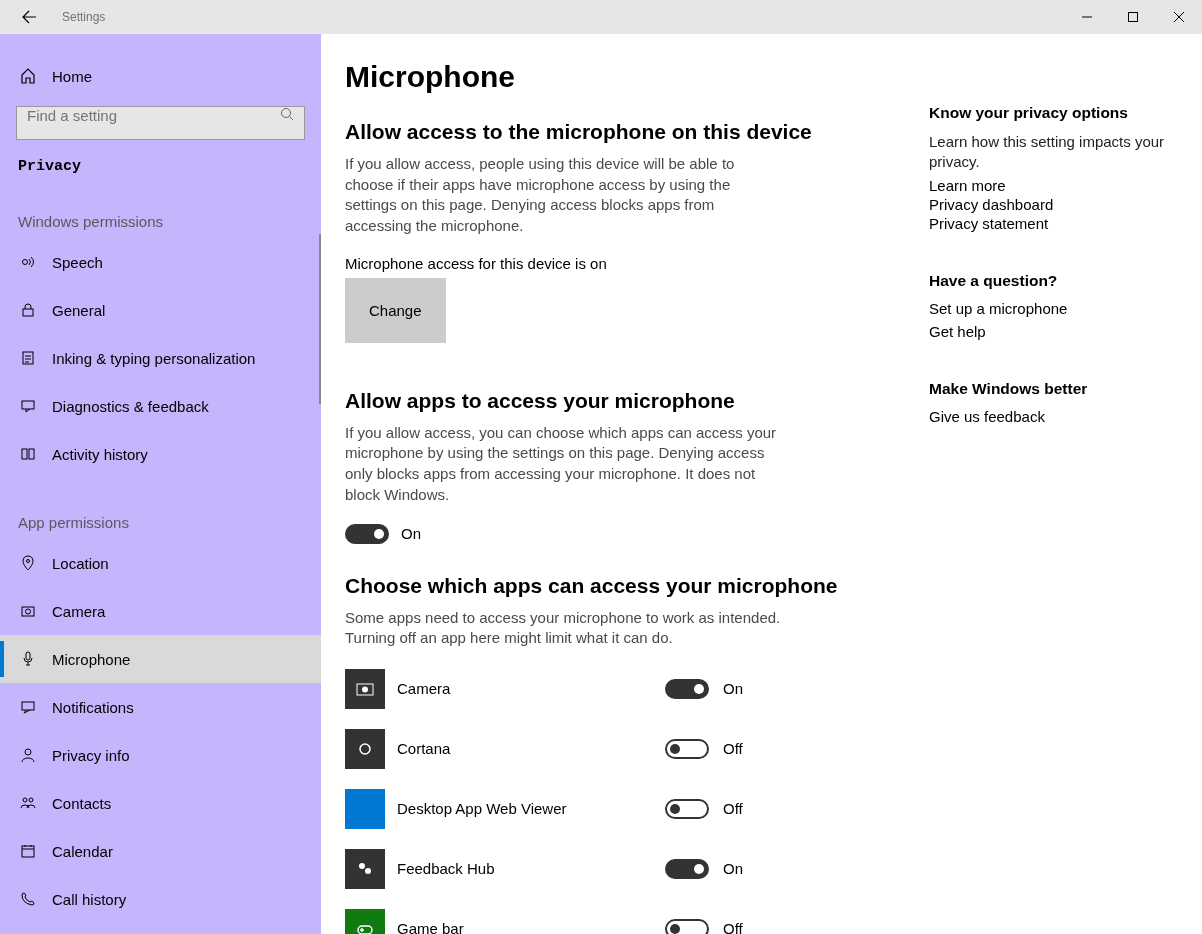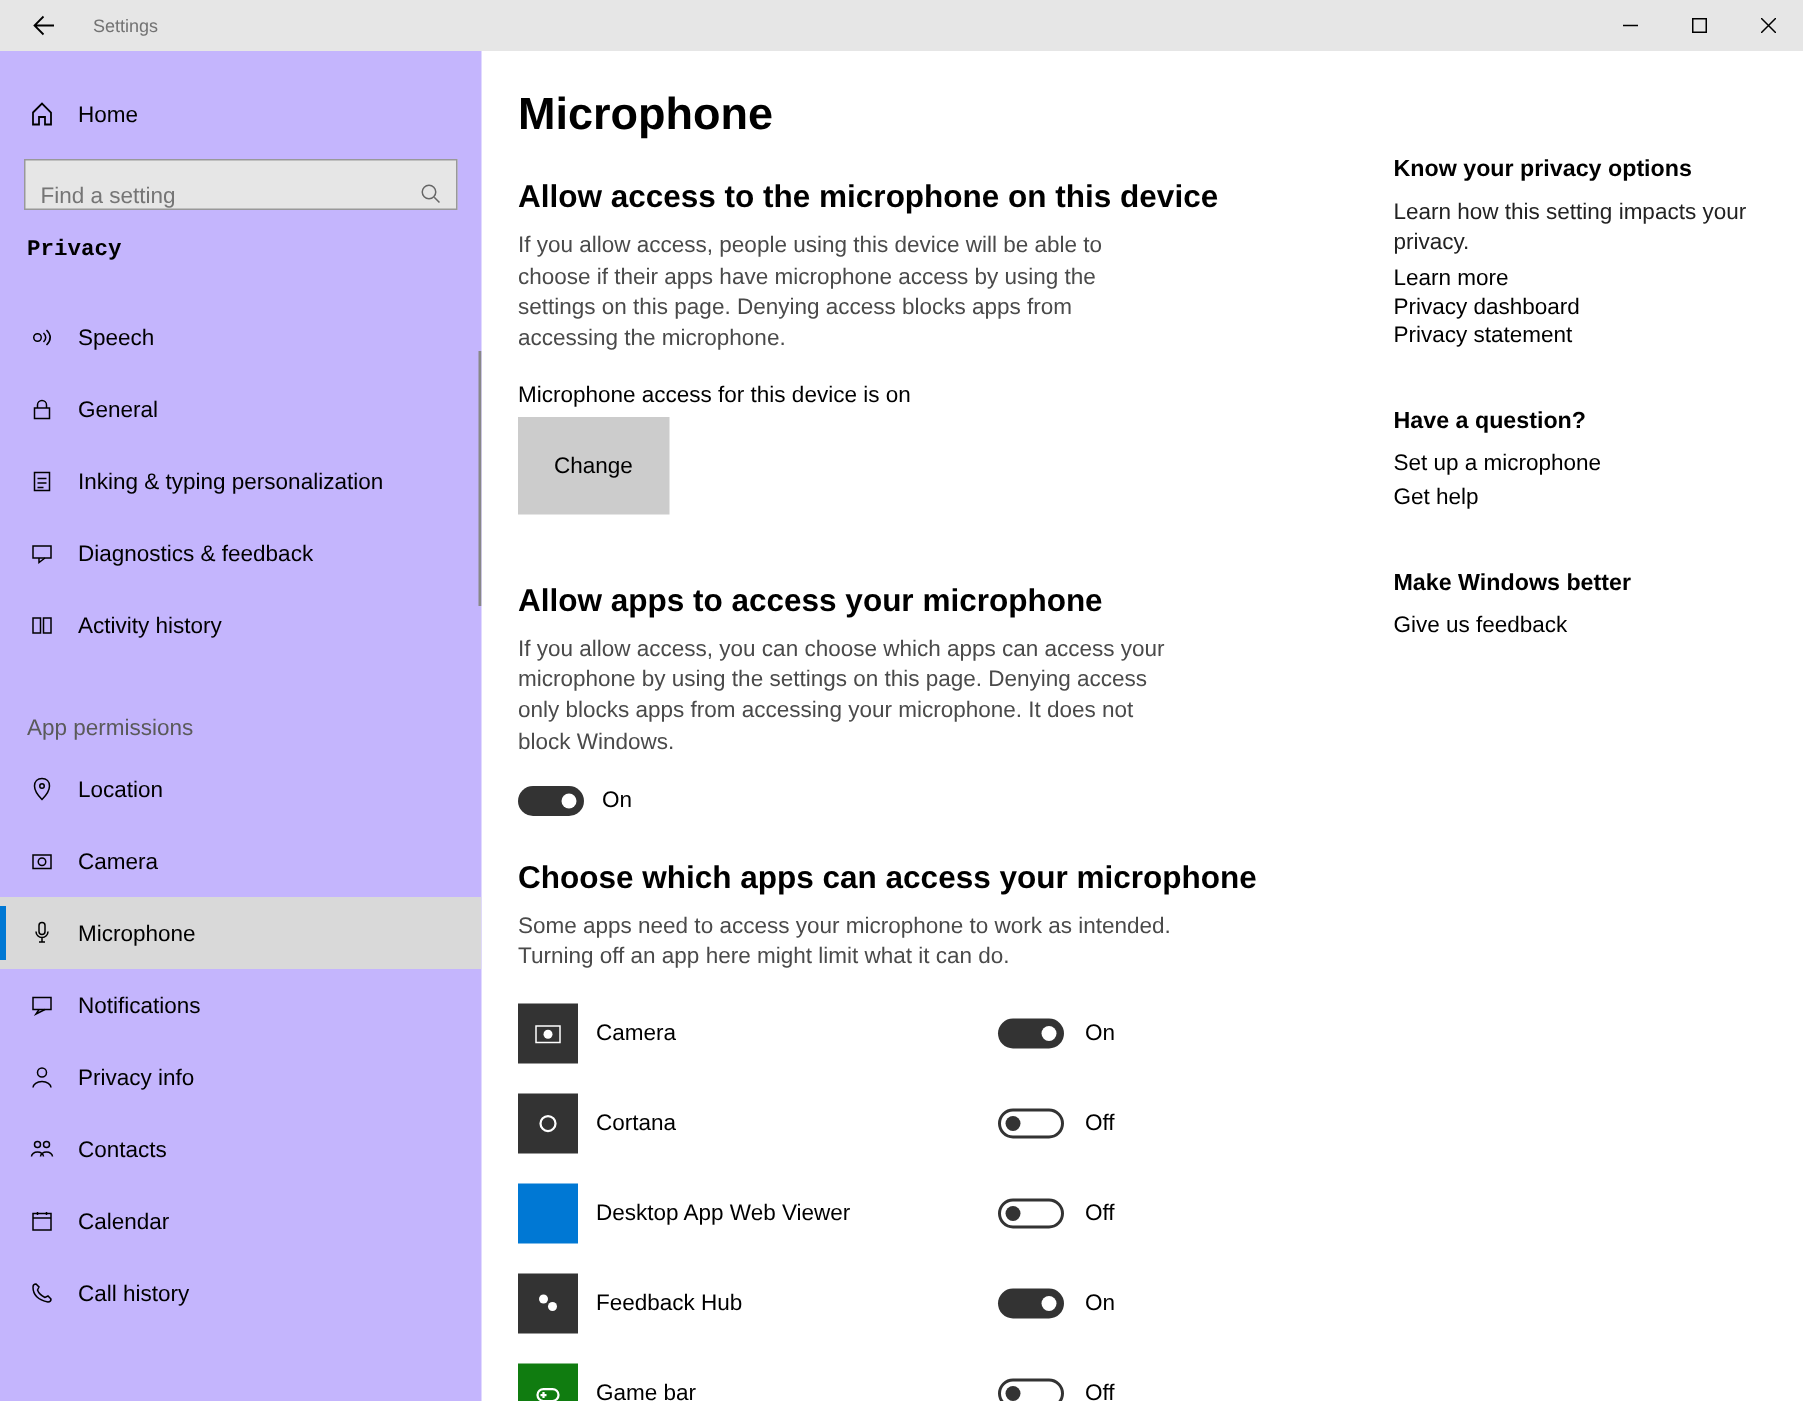--- a/index.html
+++ b/index.html
@@ -55,21 +55,21 @@
     height: 44px;
     cursor: pointer;
   }
   .home-row .icon { width: 20px; margin-right: 14px; display:flex; align-items:center; justify-content:center;}
   .home-row .label { font-size: 15px; color: #000; }
   .searchbox {
     margin: 8px 16px 12px 16px;
     height: 34px;
     border: 1px solid #999;
     background: #e6e6e6;
-    display: flex; align-items: flex-end;
+    display: flex; align-items: flex-start;
     padding: 0 10px;
   }
   .searchbox input {
     flex: 1;
     border: none; outline: none;
     background: transparent;
     font-size: 15px;
     color: #666;
   }
   .searchbox .search-icon { color: #666; }
@@ -251,20 +251,21 @@
       <span class="search-icon">
         <svg width="14" height="14" viewBox="0 0 14 14">
             <circle cx="6" cy="6" r="4.5" stroke="#666" fill="none"></circle>
             <path d="M9.5 9.5 L13 13" stroke="#666"></path>
           </svg>
       </span>
     </div>
     <div class="category-label">Privacy</div>
 
     <div class="nav-scroll">
+    <div class="group-label">Windows permissions</div>
 
     <div class="nav-item">
       <span class="icon">
             <svg width="16" height="16" viewBox="0 0 16 16">
               <circle cx="5" cy="8" r="2.5" stroke="#000" fill="none"></circle>
               <path d="M9 5 Q12 8 9 11 M11 3 Q16 8 11 13" stroke="#000" fill="none"></path>
             </svg>
           </span>
       <span class="label">Speech</span>
     </div>

